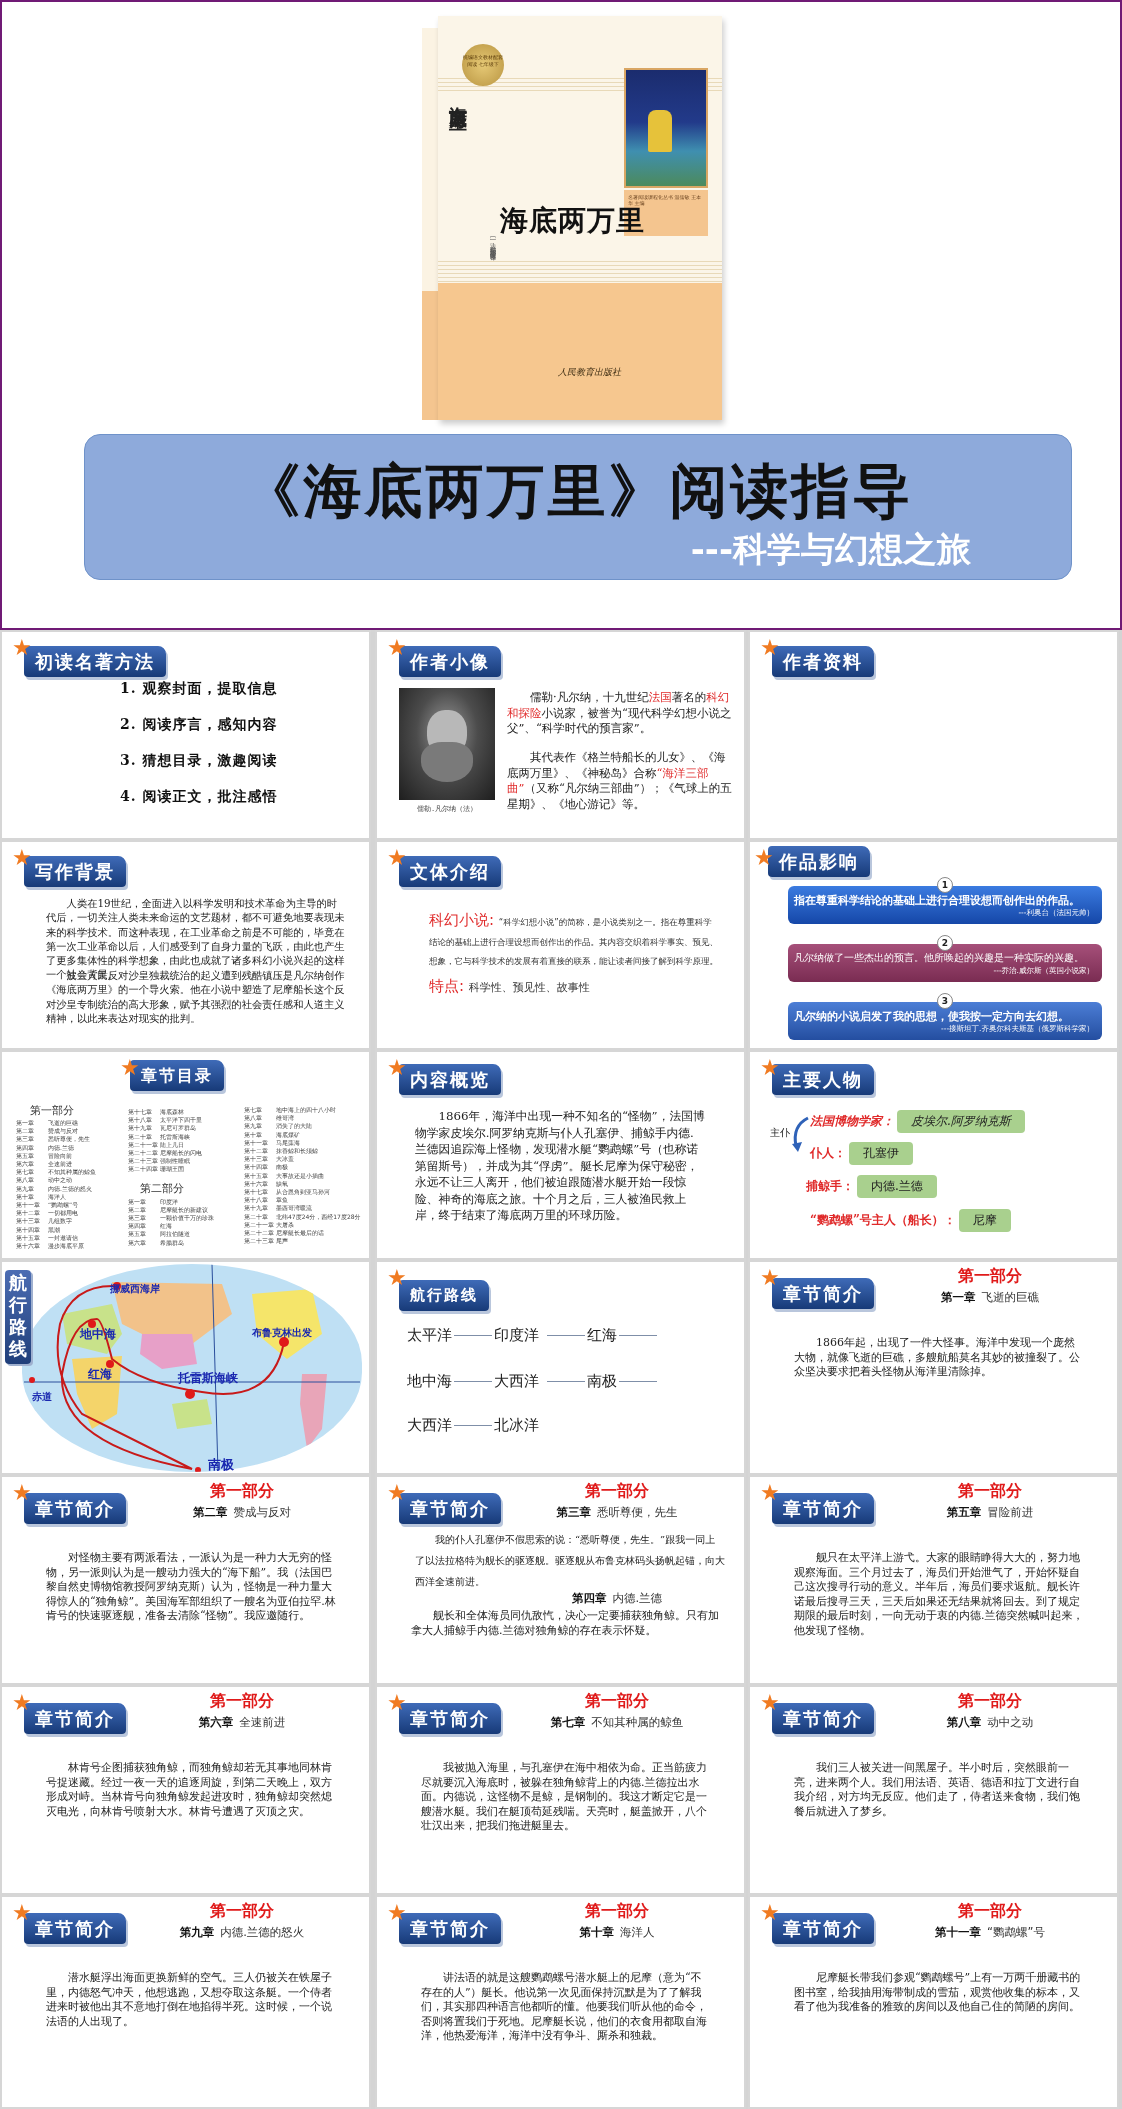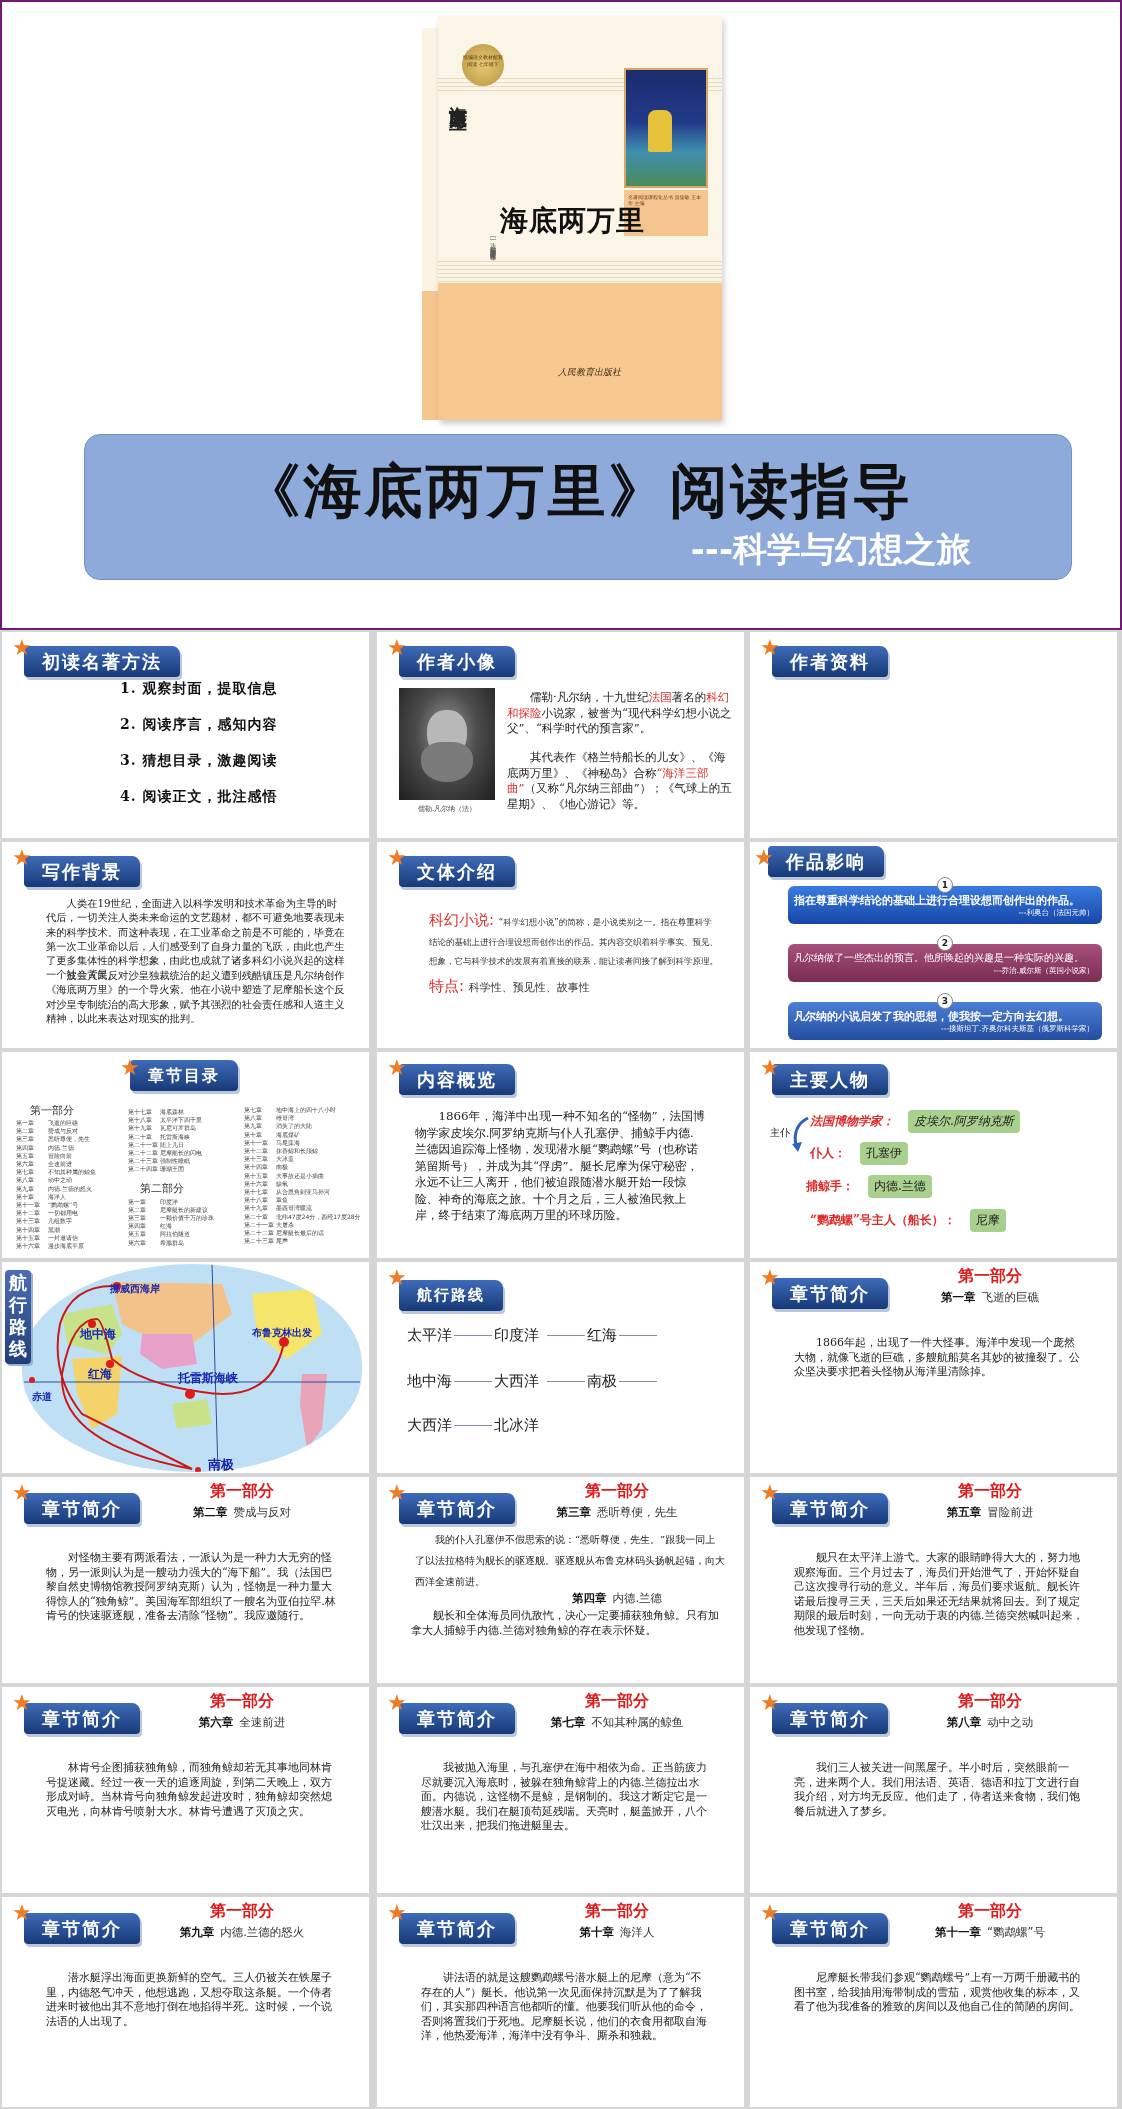--- a/index.html
+++ b/index.html
@@ -18,53 +18,53 @@
   .book-art-fig { position: absolute; left: 22px; top: 40px; width: 24px; height: 42px; background: #e6c23a; border-radius: 8px 8px 2px 2px; }
   .book-series { position: absolute; left: 186px; top: 174px; width: 84px; height: 46px; background: #f4c58f; font-size: 5px; color: #6b4420; padding: 4px; }
   .book-title { position: absolute; left: 62px; top: 186px; font-size: 28px; font-weight: bold; color: #111; letter-spacing: 1px; }
   .book-author { position: absolute; left: 50px; top: 220px; writing-mode: vertical-rl; font-size: 6px; color: #555; height: 60px; }
   .book-publisher { position: absolute; left: 120px; top: 350px; font-size: 9px; color: #3a2a10; font-style: italic; }
   .banner { position: absolute; left: 82px; top: 432px; width: 988px; height: 146px; background: #8eaadb; border: 1px solid #6f92c9; border-radius: 16px; }
   .banner-title { position: absolute; left: 0; width: 100%; top: 18px; text-align: center; font-size: 58px; font-weight: bold; color: #111; letter-spacing: 3px; font-family: "DejaVu Serif", serif; }
   .banner-sub { position: absolute; right: 100px; top: 92px; font-size: 34px; font-weight: bold; color: #ffffff; font-family: "DejaVu Sans", sans-serif; }
 
   .slide { position: absolute; width: 371px; background: #ffffff; border: 2px solid #d6d6d6; overflow: hidden; }
-  .tag { position: absolute; left: 22px; top: 14px; height: 31px; padding: 0 18px; background: linear-gradient(#3f6bb8, #173a78); border-radius: 4px 8px 4px 4px; box-shadow: 2px 3px 0 #b9c6dc; color: #fff; font-size: 18px; line-height: 31px; font-weight: bold; letter-spacing: 2px; white-space: nowrap; }
+  .tag { position: absolute; left: 22px; top: 14px; height: 31px; padding: 0 11px; background: linear-gradient(#3f6bb8, #173a78); border-radius: 4px 8px 4px 4px; box-shadow: 2px 3px 0 #b9c6dc; color: #fff; font-size: 18px; line-height: 31px; font-weight: bold; letter-spacing: 2px; white-space: nowrap; }
   .star { position: absolute; left: 10px; top: 6px; width: 20px; height: 20px; color: #f07b22; font-size: 22px; line-height: 20px; z-index: 2; font-family: "DejaVu Sans", sans-serif; }
   .para { position: absolute; font-size: 11.5px; line-height: 15.5px; text-indent: 2em; color: #222; }
   .red { color: #e02a2a; }
   .part-title { position: absolute; left: 120px; width: 240px; top: 4px; text-align: center; color: #e01a1a; font-size: 16px; font-weight: bold; font-family: "DejaVu Sans", sans-serif; }
   .chapter-title { position: absolute; left: 120px; width: 240px; top: 28px; text-align: center; font-size: 11.5px; color: #333; font-family: "DejaVu Sans", sans-serif; }
   .chapter-title b { color: #111; margin-right: 6px; }
 
   .method-list { position: absolute; left: 118px; top: 48px; }
   .method-item { font-size: 14px; font-weight: bold; color: #111; margin-bottom: 18px; letter-spacing: 1px; }
 
   .portrait { position: absolute; left: 22px; top: 56px; width: 96px; height: 112px; background: radial-gradient(ellipse at 50% 40%, #9a9a9a 0%, #4c4c4c 45%, #1e1e1e 100%); }
   .portrait-face { position: absolute; left: 28px; top: 22px; width: 40px; height: 46px; border-radius: 45%; background: #b8b8b8; }
   .portrait-beard { position: absolute; left: 22px; top: 54px; width: 52px; height: 40px; border-radius: 40% 40% 50% 50%; background: #7a7a7a; }
-  .portrait-caption { position: absolute; left: 22px; top: 172px; width: 96px; text-align: center; font-size: 7px; color: #444; }
+  .portrait-caption { position: absolute; left: 22px; top: 172px; width: 96px; text-align: center; font-size: 7px; color: #444; font-family: Liberation Mono, monospace; }
 
   .genre-line { position: absolute; left: 52px; font-family: "DejaVu Sans", sans-serif; }
   .genre-label { color: #e02a2a; font-size: 15px; }
   .genre-text { font-size: 8.5px; line-height: 12px; color: #333; }
 
   .quote-box { position: absolute; left: 38px; width: 314px; height: 38px; border-radius: 6px; color: #fff; font-family: "DejaVu Sans", sans-serif; }
   .quote-num { position: absolute; left: 50%; top: -9px; margin-left: -8px; width: 16px; height: 16px; border-radius: 50%; background: #fff; border: 1px solid #888; color: #222; font-size: 9px; text-align: center; line-height: 14px; font-weight: bold; }
   .quote-text { position: absolute; left: 6px; top: 7px; font-size: 11px; font-weight: bold; white-space: nowrap; }
   .quote-src { position: absolute; right: 8px; top: 22px; font-size: 7.5px; }
 
   .toc-col { position: absolute; font-family: "DejaVu Sans", sans-serif; font-size: 6px; line-height: 8.2px; color: #444; }
   .toc-row { display: flex; }
   .toc-num { width: 32px; }
   .toc-head { font-size: 11px; line-height: 14px; color: #333; margin-bottom: 1px; }
 
   .char-row { position: absolute; display: flex; align-items: center; font-size: 12px; font-weight: bold; }
   .char-label { color: #e02a2a; }
-  .char-value { background: #a9d08e; border-radius: 4px; padding: 3px 6px; color: #222; font-weight: normal; font-size: 12px; margin-left: 14px; }
+  .char-value { background: #a9d08e; border-radius: 4px; padding: 3px 14px; color: #222; font-weight: normal; font-size: 12px; margin-left: 3px; }
 
   .map { position: absolute; left: 20px; top: 2px; width: 340px; height: 208px; border-radius: 50% / 48%; background: #bfe0f4; overflow: hidden; }
   .map svg { position: absolute; left: 0; top: 0; }
   .route-vert { position: absolute; left: 3px; top: 8px; width: 26px; height: 94px; background: linear-gradient(#4c6db3, #203f7a); border-radius: 4px; color: #fff; font-size: 18px; font-weight: bold; text-align: center; line-height: 22px; padding-top: 2px; box-shadow: 2px 2px 0 #9fb0cf; z-index: 3; }
   .map-label { position: absolute; color: #1a28b0; font-size: 10px; font-weight: bold; font-family: "DejaVu Sans", sans-serif; z-index: 3; white-space: nowrap; }
 
   .route-row { position: absolute; left: 30px; display: flex; align-items: center; font-size: 15px; color: #222; font-family: "DejaVu Sans", sans-serif; }
   .route-line { width: 38px; height: 1px; background: #7f8fa8; margin: 0 2px; }
 </style>
 </head>

